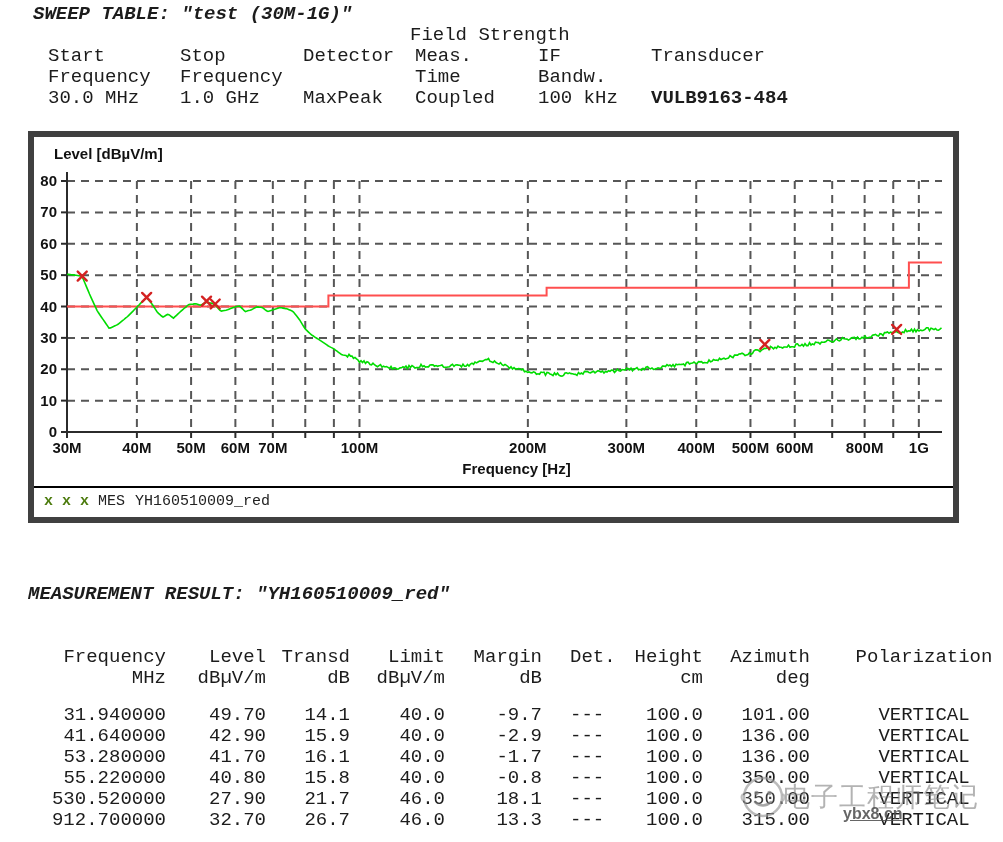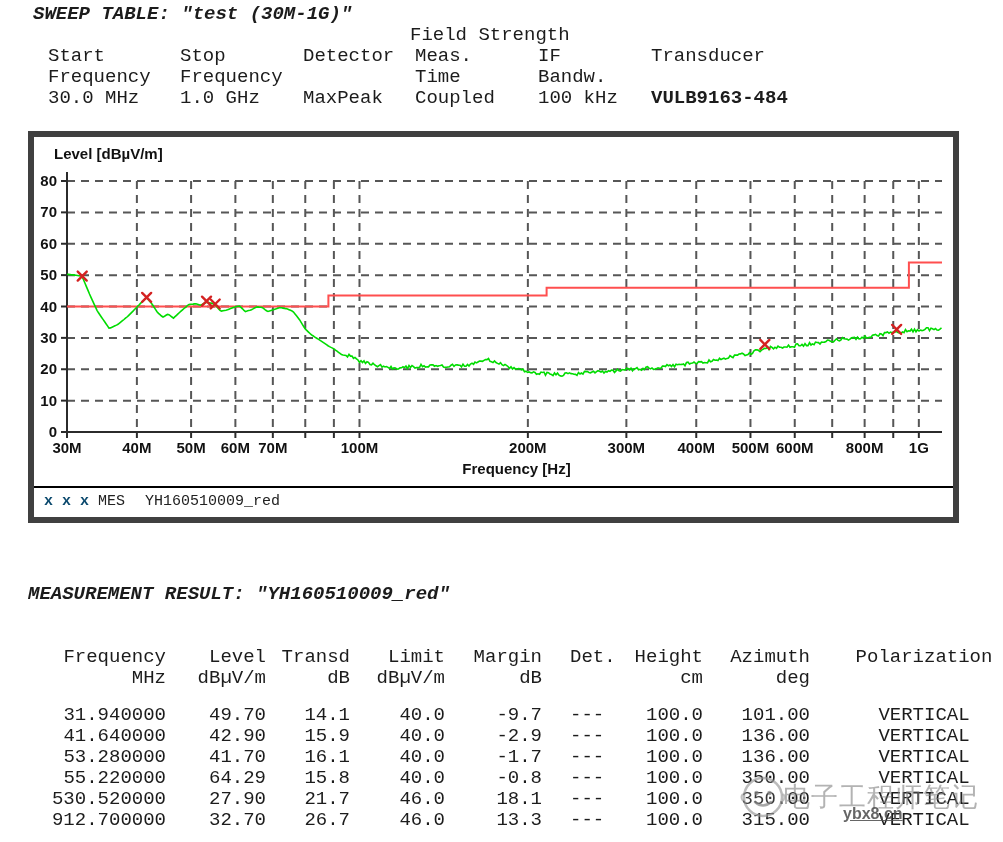--- a/index.html
+++ b/index.html
@@ -9,21 +9,21 @@
   .mono{font-family:"Liberation Mono",monospace;font-size:19px;line-height:21px;white-space:pre;}
   .sweep-title,.meas-title{font-family:"Liberation Mono",monospace;font-size:19px;
         font-weight:700;font-style:italic;white-space:pre;}
   .chart-box{position:absolute;left:28px;top:131px;width:919px;height:380px;border:6px solid #404040;background:#fff;}
   .chart-ylabel{position:absolute;left:20px;top:8px;font-family:"Liberation Sans",sans-serif;
         font-size:15px;font-weight:700;color:#111;}
   .legend-divider{position:absolute;left:0;right:0;top:349px;border-top:2px solid #000;height:0;}
   .legend{position:absolute;left:10px;top:356px;font-family:"Liberation Mono",monospace;
         font-size:15px;white-space:pre;color:#222;}
   .legend .glyphs{font-weight:700;}
-  .legend .trace{margin-left:20px;text-align:center;}
+  .legend .trace{margin-left:10px;text-align:center;}
   .meas-table{position:absolute;left:28px;top:647px;width:975px;display:grid;
         grid-template-columns:138px 100px 84px 95px 97px 78px 83px 107px auto;
         font-family:"Liberation Mono",monospace;font-size:19px;line-height:21px;}
   .meas-table .cell{height:21px;white-space:pre;overflow:visible;}
   .meas-table .r{text-align:right;}
   .meas-table .l-det{text-align:left;padding-left:28px;}
   .meas-table .l-pol{text-align:center;padding-left:35px;}
   .meas-table .spacer{grid-column:1/-1;height:16px;}
   .wm-text{position:absolute;left:783px;top:779px;font-family:"Liberation Sans",sans-serif;
         font-size:27px;font-weight:400;letter-spacing:1px;color:rgba(128,128,128,0.60);white-space:nowrap;}
@@ -145,21 +145,21 @@
           <text x="592.3658382897675" y="316" text-anchor="middle" font-family="&quot;Liberation Sans&quot;,sans-serif" font-size="15px" font-weight="700" fill="#111">300M</text>
           <text x="662.2522994275336" y="316" text-anchor="middle" font-family="&quot;Liberation Sans&quot;,sans-serif" font-size="15px" font-weight="700" fill="#111">400M</text>
           <text x="716.4604500924572" y="316" text-anchor="middle" font-family="&quot;Liberation Sans&quot;,sans-serif" font-size="15px" font-weight="700" fill="#111">500M</text>
           <text x="760.7517341647151" y="316" text-anchor="middle" font-family="&quot;Liberation Sans&quot;,sans-serif" font-size="15px" font-weight="700" fill="#111">600M</text>
           <text x="830.6381953024814" y="316" text-anchor="middle" font-family="&quot;Liberation Sans&quot;,sans-serif" font-size="15px" font-weight="700" fill="#111">800M</text>
           <text x="884.8463459674051" y="316" text-anchor="middle" font-family="&quot;Liberation Sans&quot;,sans-serif" font-size="15px" font-weight="700" fill="#111">1G</text>
           <text x="482.5" y="337" text-anchor="middle" font-family="&quot;Liberation Sans&quot;,sans-serif" font-size="15px" font-weight="700" fill="#111">Frequency [Hz]</text>
         </g>
       </svg>
     <div class="legend-divider"></div>
-    <div class="legend"><span class="glyphs" style="color: #0c4a6e;">x x x</span><span> MES</span><span class="trace">YH160510009_red</span></div>
+    <div class="legend"><span class="glyphs" style="color: #4d7c0f;">x x x</span><span> MES</span><span class="trace">YH160510009_red</span></div>
   </div>
 
   <div class="abs meas-title" style="left:28px;top:583px;">MEASUREMENT RESULT: "YH160510009_red"</div>
   <div class="meas-table">
       <div class="cell r">Frequency</div>
       <div class="cell r">Level</div>
       <div class="cell r">Transd</div>
       <div class="cell r">Limit</div>
       <div class="cell r">Margin</div>
       <div class="cell l-det">Det.</div>
@@ -197,21 +197,21 @@
       <div class="cell r">53.280000</div>
       <div class="cell r">41.70</div>
       <div class="cell r">16.1</div>
       <div class="cell r">40.0</div>
       <div class="cell r">-1.7</div>
       <div class="cell l-det">---</div>
       <div class="cell r">100.0</div>
       <div class="cell r">136.00</div>
       <div class="cell l-pol">VERTICAL</div>
       <div class="cell r">55.220000</div>
-      <div class="cell r">64.29</div>
+      <div class="cell r">40.80</div>
       <div class="cell r">15.8</div>
       <div class="cell r">40.0</div>
       <div class="cell r">-0.8</div>
       <div class="cell l-det">---</div>
       <div class="cell r">100.0</div>
       <div class="cell r">350.00</div>
       <div class="cell l-pol">VERTICAL</div>
       <div class="cell r">530.520000</div>
       <div class="cell r">27.90</div>
       <div class="cell r">21.7</div>

